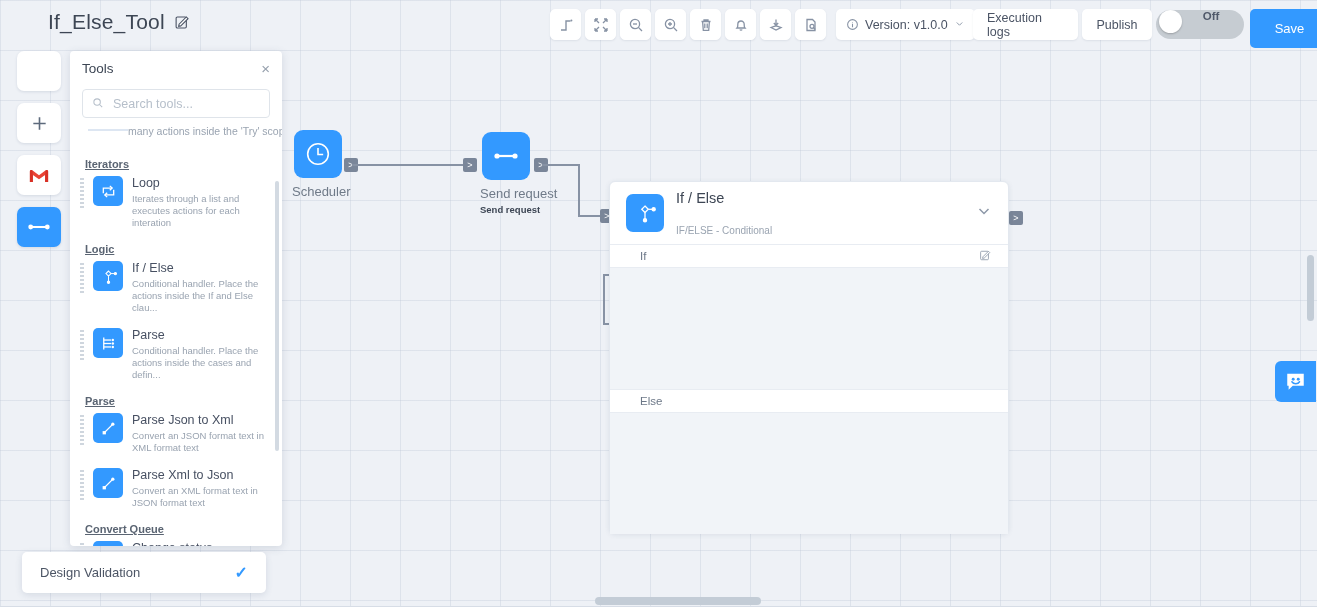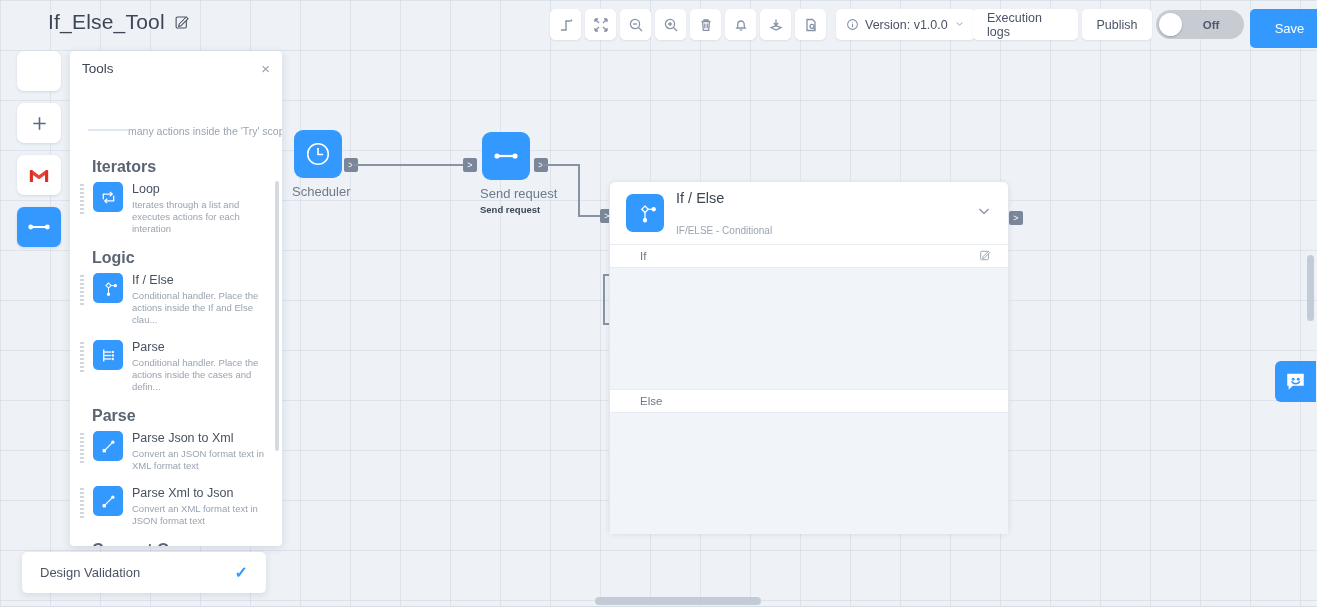--- a/index.html
+++ b/index.html
@@ -65,21 +65,21 @@
     box-shadow: 0 1px 2px rgba(60,80,110,.10);
     font-size: 12.5px; color: #4a5364; cursor: pointer; padding: 0 14px;
   }
   #btn-exec-logs { left: 945px; width: 105px; }
   #btn-publish  { left: 1054px; width: 70px; }
 
   .toggle {
     position: absolute; top: 10px; left: 1128px;
     width: 88px; height: 29px; border-radius: 15px;
     background: #c6ccd2;
-    display: flex; align-items: center; cursor: pointer;
+    display: flex; cursor: pointer;
   }
   .toggle .knob {
     width: 23px; height: 23px; border-radius: 50%;
     background: #fff; margin-left: 3px;
     box-shadow: 0 1px 2px rgba(0,0,0,.22);
   }
   .toggle .tlabel {
     flex: 1; text-align: center; font-size: 11.5px;
     font-weight: bold; color: #50596a; padding-right: 4px;
   }
@@ -135,22 +135,23 @@
     position: relative; padding: 5px 0 4px 0; height: 26px;
   }
   .tp-partial .bar {
     position: absolute; left: 8px; top: 6px; width: 40px; height: 2px; background: #dde6f2;
   }
   .tp-partial .txt {
     position: absolute; left: 48px; top: 2px; font-size: 10.5px; color: #9aa4b1;
     white-space: nowrap; overflow: hidden;
   }
   .tp-sec {
-    font-size: 16px; color: #5a6472; font-weight: bold;
-    margin: 9px 0 6px 12px;
+    font-size: 11px; color: #5a6472; font-weight: bold;
+    margin: 9px 0 6px 5px;
+    text-decoration: underline;
   }
   .tp-item {
     display: flex; gap: 9px; margin-bottom: 14px; cursor: pointer;
     align-items: flex-start;
   }
   .tp-grip {
     width: 4px; height: 30px; margin-top: 2px; flex: none;
     background: repeating-linear-gradient(to bottom,#cfd6de 0 2px,transparent 2px 4px);
   }
   .tp-ic {
@@ -369,20 +370,29 @@
           <circle cx="22" cy="7" r="2.6" fill="#fff"></circle>
         <rect x="4" y="5.9" width="18" height="2.2" fill="#fff"></rect>
       </svg>
     </div>
   </div>
 
   <div class="tools-panel">
     <div class="tp-head">
       <span class="t">Tools</span>
       <span class="x">×</span>
+    </div>
+    <div class="tp-search">
+      <span>
+        <svg width="12" height="12" viewBox="0 0 16 16" fill="none" stroke="#b6bfca" stroke-width="1.4">
+          <circle cx="6.8" cy="6.8" r="4.3"></circle>
+            <path d="M10 10 L13.6 13.6"></path>
+        </svg>
+      </span>
+      <input type="text" placeholder="Search tools..." style="">
     </div>
 
     <div class="tp-list">
       <div class="tp-partial">
         <div class="bar"></div>
         <div class="txt">many actions inside the 'Try' scop...</div>
       </div>
       <div id="tools-sections">
           <div class="tp-sec">Iterators</div>
           <div class="tp-item">

